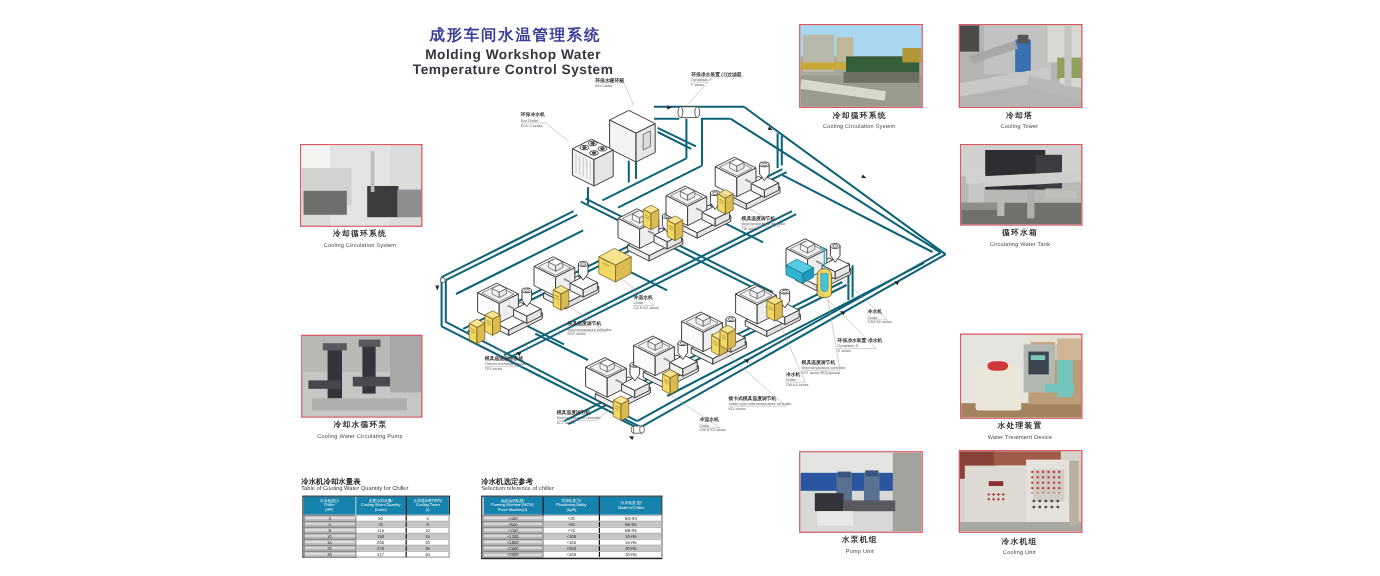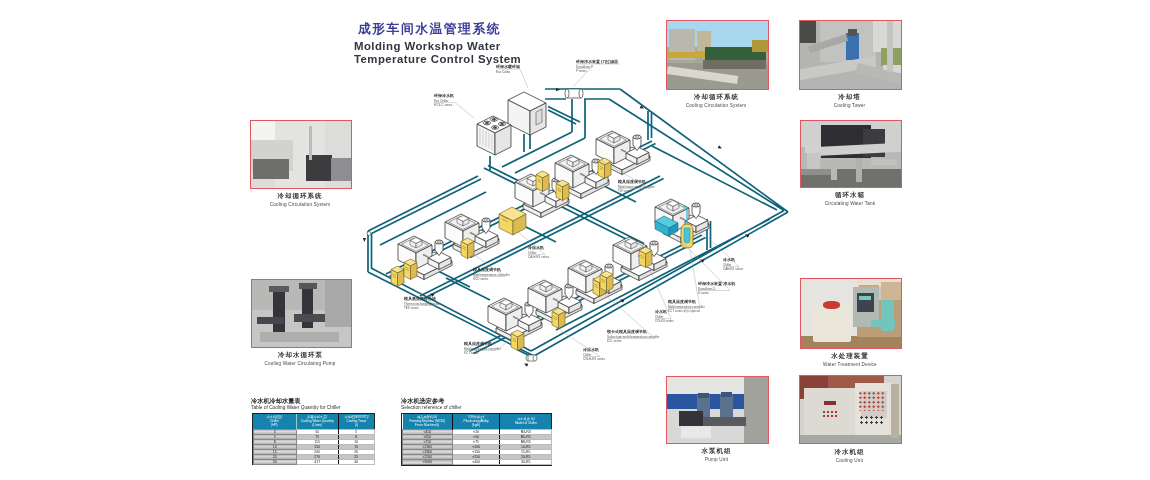--- a/index.html
+++ b/index.html
@@ -10,21 +10,21 @@
   .cap{position:absolute;text-align:center;color:#333;}
   .capzh{font-size:6.5px;font-weight:bold;letter-spacing:1px;line-height:8px;}
   .capen{font-size:4.6px;letter-spacing:0.2px;line-height:7px;color:#444;font-weight:normal;}
 td{padding:0;}
 </style>
 </head>
 <body>
 
 <div class="abs" style="left:358px;top:21px;font-size:12.8px;font-weight:bold;color:#3a3e99;letter-spacing:1.5px;">成形车间水温管理系统</div>
 
-<div class="abs" style="left:354px;top:40px;font-size:11.4px;font-weight:bold;color:#35353f;line-height:12.5px;letter-spacing:0.45px;">Molding Workshop Water<br>Temperature Control System</div>
+<div class="abs" style="left:344px;top:40px;font-size:11.4px;font-weight:bold;color:#35353f;line-height:12.5px;letter-spacing:0.45px;text-align:center;">Molding Workshop Water<br>Temperature Control System</div>
 
 <div class="photo" style="left:250px;top:120px;width:100px;height:67px;">
   <div class="abs" style="left:0;top:0;width:100%;height:100%;background:#dcdcda;"></div>
   <div class="abs" style="left:0;top:0;width:28%;height:30%;background:#f4f4f2;"></div>
   <div class="abs" style="left:24%;top:0;width:50%;height:100%;background:#e3e3e1;"></div>
   <div class="abs" style="left:0;top:28%;width:42%;height:46%;background:#d2d2d0;"></div>
   <div class="abs" style="left:2%;top:56%;width:36%;height:30%;background:#6e6e6c;"></div>
   <div class="abs" style="left:55%;top:50%;width:26%;height:40%;background:#3c3c3e;"></div>
   <div class="abs" style="left:80%;top:55%;width:20%;height:35%;background:#8e8e90;"></div>
   <div class="abs" style="left:58%;top:8%;width:3%;height:50%;background:#bbb;"></div>

